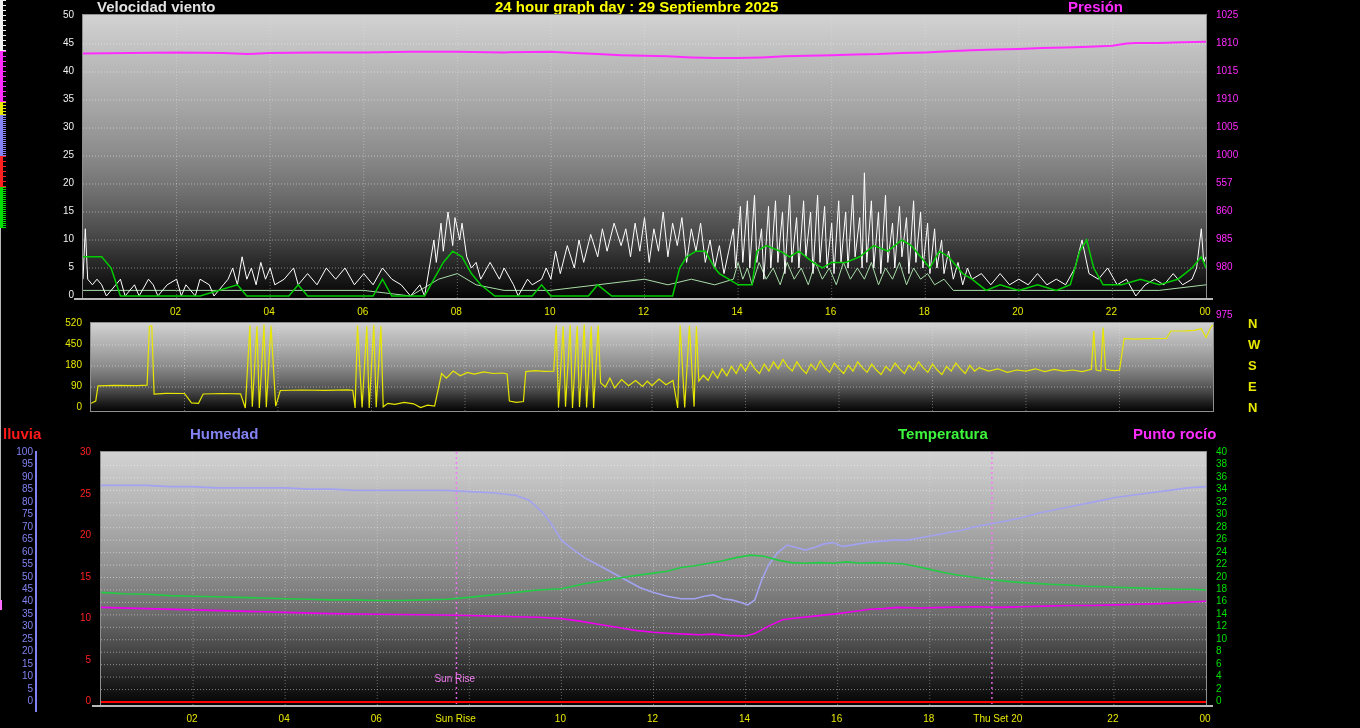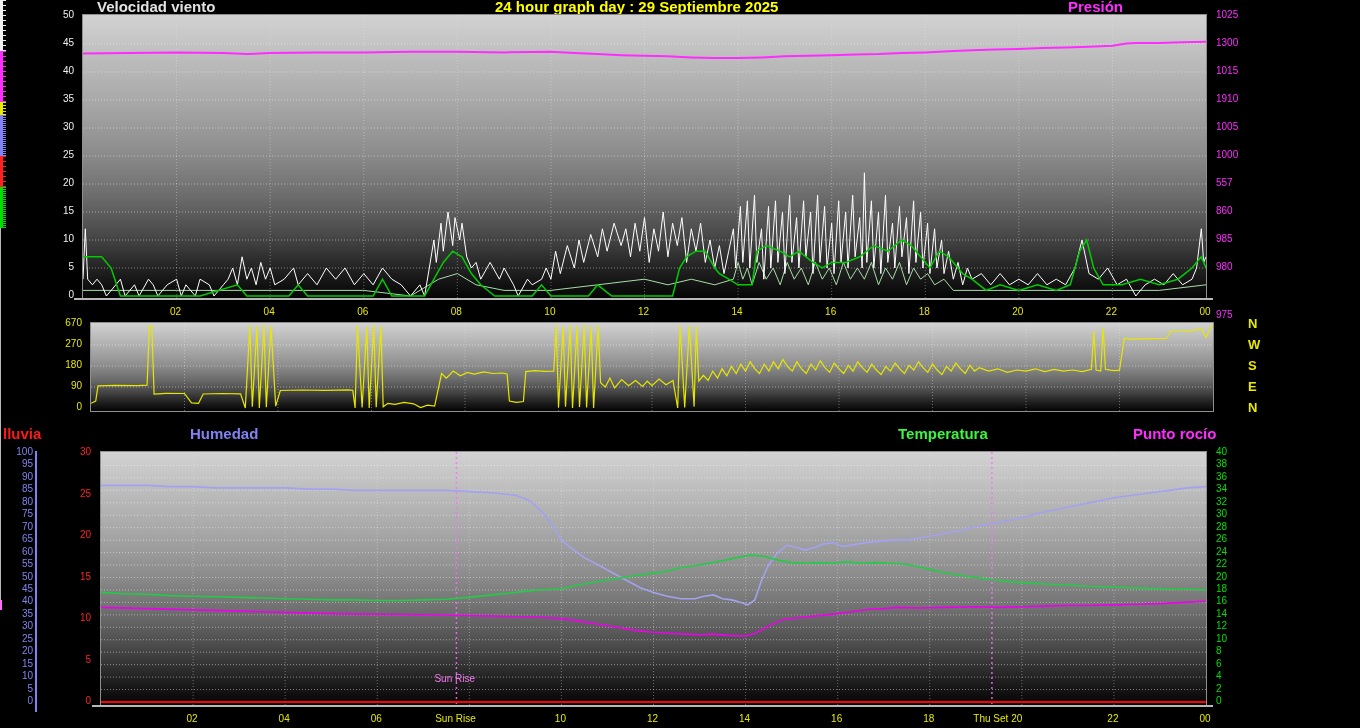--- a/index.html
+++ b/index.html
@@ -227,45 +227,45 @@
     <div style="left: 1206px; top: 87.8px; width: 3px; height: 1px; background: rgb(255, 44, 255);"></div>
     <div style="left: 1206px; top: 82.2px; width: 3px; height: 1px; background: rgb(255, 44, 255);"></div>
     <div style="left: 1206px; top: 76.6px; width: 3px; height: 1px; background: rgb(255, 44, 255);"></div>
     <div style="left: 1206px; top: 71px; width: 6px; height: 1px; background: rgb(255, 44, 255);"></div>
     <div class="ticklbl" style="top: 66px; color: rgb(255, 44, 255); font-size: 10px; line-height: 10px; left: 1216px;">1015</div>
     <div style="left: 1206px; top: 65.4px; width: 3px; height: 1px; background: rgb(255, 44, 255);"></div>
     <div style="left: 1206px; top: 59.8px; width: 3px; height: 1px; background: rgb(255, 44, 255);"></div>
     <div style="left: 1206px; top: 54.2px; width: 3px; height: 1px; background: rgb(255, 44, 255);"></div>
     <div style="left: 1206px; top: 48.6px; width: 3px; height: 1px; background: rgb(255, 44, 255);"></div>
     <div style="left: 1206px; top: 43px; width: 6px; height: 1px; background: rgb(255, 44, 255);"></div>
-    <div class="ticklbl" style="top: 38px; color: rgb(255, 44, 255); font-size: 10px; line-height: 10px; left: 1216px;">1300</div>
+    <div class="ticklbl" style="top: 38px; color: rgb(255, 44, 255); font-size: 10px; line-height: 10px; left: 1216px;">1810</div>
     <div style="left: 1206px; top: 37.4px; width: 3px; height: 1px; background: rgb(255, 44, 255);"></div>
     <div style="left: 1206px; top: 31.8px; width: 3px; height: 1px; background: rgb(255, 44, 255);"></div>
     <div style="left: 1206px; top: 26.2px; width: 3px; height: 1px; background: rgb(255, 44, 255);"></div>
     <div style="left: 1206px; top: 20.6px; width: 3px; height: 1px; background: rgb(255, 44, 255);"></div>
     <div style="left: 1206px; top: 15px; width: 6px; height: 1px; background: rgb(255, 44, 255);"></div>
     <div class="ticklbl" style="top: 10px; color: rgb(255, 44, 255); font-size: 10px; line-height: 10px; left: 1216px;">1025</div>
     <div style="left: 84px; top: 407px; width: 6px; height: 1px; background: rgb(232, 232, 0);"></div>
     <div class="ticklbl" style="top: 402px; color: rgb(232, 232, 0); font-size: 10px; line-height: 10px; left: 40px; width: 42px; text-align: right;">0</div>
     <div style="left: 87px; top: 400px; width: 3px; height: 1px; background: rgb(232, 232, 0);"></div>
     <div style="left: 87px; top: 393px; width: 3px; height: 1px; background: rgb(232, 232, 0);"></div>
     <div style="left: 84px; top: 386px; width: 6px; height: 1px; background: rgb(232, 232, 0);"></div>
     <div class="ticklbl" style="top: 381px; color: rgb(232, 232, 0); font-size: 10px; line-height: 10px; left: 40px; width: 42px; text-align: right;">90</div>
     <div style="left: 87px; top: 379px; width: 3px; height: 1px; background: rgb(232, 232, 0);"></div>
     <div style="left: 87px; top: 372px; width: 3px; height: 1px; background: rgb(232, 232, 0);"></div>
     <div style="left: 84px; top: 365px; width: 6px; height: 1px; background: rgb(232, 232, 0);"></div>
     <div class="ticklbl" style="top: 360px; color: rgb(232, 232, 0); font-size: 10px; line-height: 10px; left: 40px; width: 42px; text-align: right;">180</div>
     <div style="left: 87px; top: 358px; width: 3px; height: 1px; background: rgb(232, 232, 0);"></div>
     <div style="left: 87px; top: 351px; width: 3px; height: 1px; background: rgb(232, 232, 0);"></div>
     <div style="left: 84px; top: 344px; width: 6px; height: 1px; background: rgb(232, 232, 0);"></div>
-    <div class="ticklbl" style="top: 339px; color: rgb(232, 232, 0); font-size: 10px; line-height: 10px; left: 40px; width: 42px; text-align: right;">270</div>
+    <div class="ticklbl" style="top: 339px; color: rgb(232, 232, 0); font-size: 10px; line-height: 10px; left: 40px; width: 42px; text-align: right;">450</div>
     <div style="left: 87px; top: 337px; width: 3px; height: 1px; background: rgb(232, 232, 0);"></div>
     <div style="left: 87px; top: 330px; width: 3px; height: 1px; background: rgb(232, 232, 0);"></div>
     <div style="left: 84px; top: 323px; width: 6px; height: 1px; background: rgb(232, 232, 0);"></div>
-    <div class="ticklbl" style="top: 318px; color: rgb(232, 232, 0); font-size: 10px; line-height: 10px; left: 40px; width: 42px; text-align: right;">670</div>
+    <div class="ticklbl" style="top: 318px; color: rgb(232, 232, 0); font-size: 10px; line-height: 10px; left: 40px; width: 42px; text-align: right;">520</div>
     <div style="left: 36px; top: 701px; width: 6px; height: 1px; background: rgb(130, 130, 242);"></div>
     <div class="ticklbl" style="top: 696px; color: rgb(130, 130, 242); font-size: 10px; line-height: 10px; left: -9px; width: 42px; text-align: right;">0</div>
     <div style="left: 36px; top: 694.775px; width: 3px; height: 1px; background: rgb(130, 130, 242);"></div>
     <div style="left: 36px; top: 688.55px; width: 6px; height: 1px; background: rgb(130, 130, 242);"></div>
     <div class="ticklbl" style="top: 683.55px; color: rgb(130, 130, 242); font-size: 10px; line-height: 10px; left: -9px; width: 42px; text-align: right;">5</div>
     <div style="left: 36px; top: 682.325px; width: 3px; height: 1px; background: rgb(130, 130, 242);"></div>
     <div style="left: 36px; top: 676.1px; width: 6px; height: 1px; background: rgb(130, 130, 242);"></div>
     <div class="ticklbl" style="top: 671.1px; color: rgb(130, 130, 242); font-size: 10px; line-height: 10px; left: -9px; width: 42px; text-align: right;">10</div>
     <div style="left: 36px; top: 669.875px; width: 3px; height: 1px; background: rgb(130, 130, 242);"></div>
     <div style="left: 36px; top: 663.65px; width: 6px; height: 1px; background: rgb(130, 130, 242);"></div>

